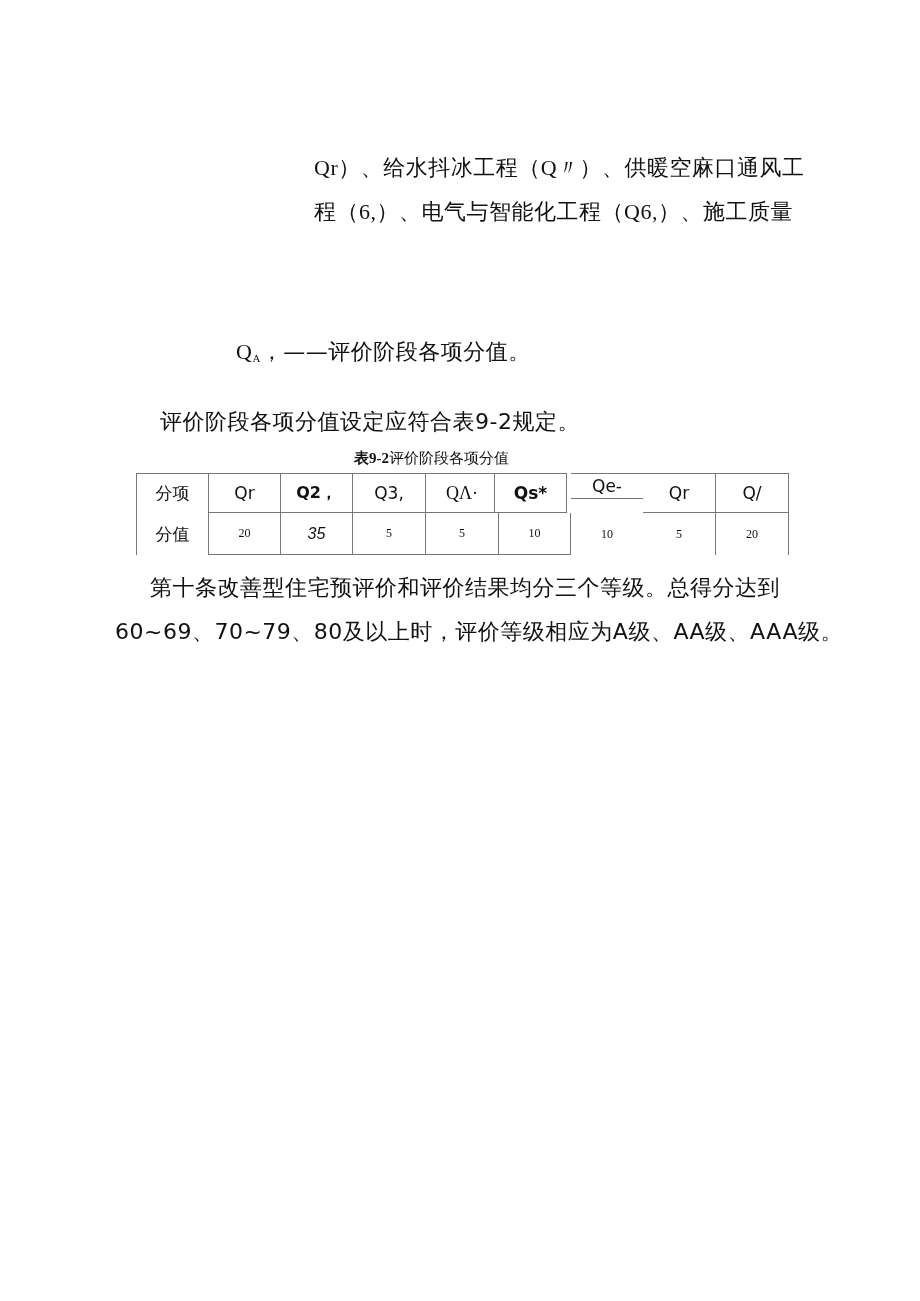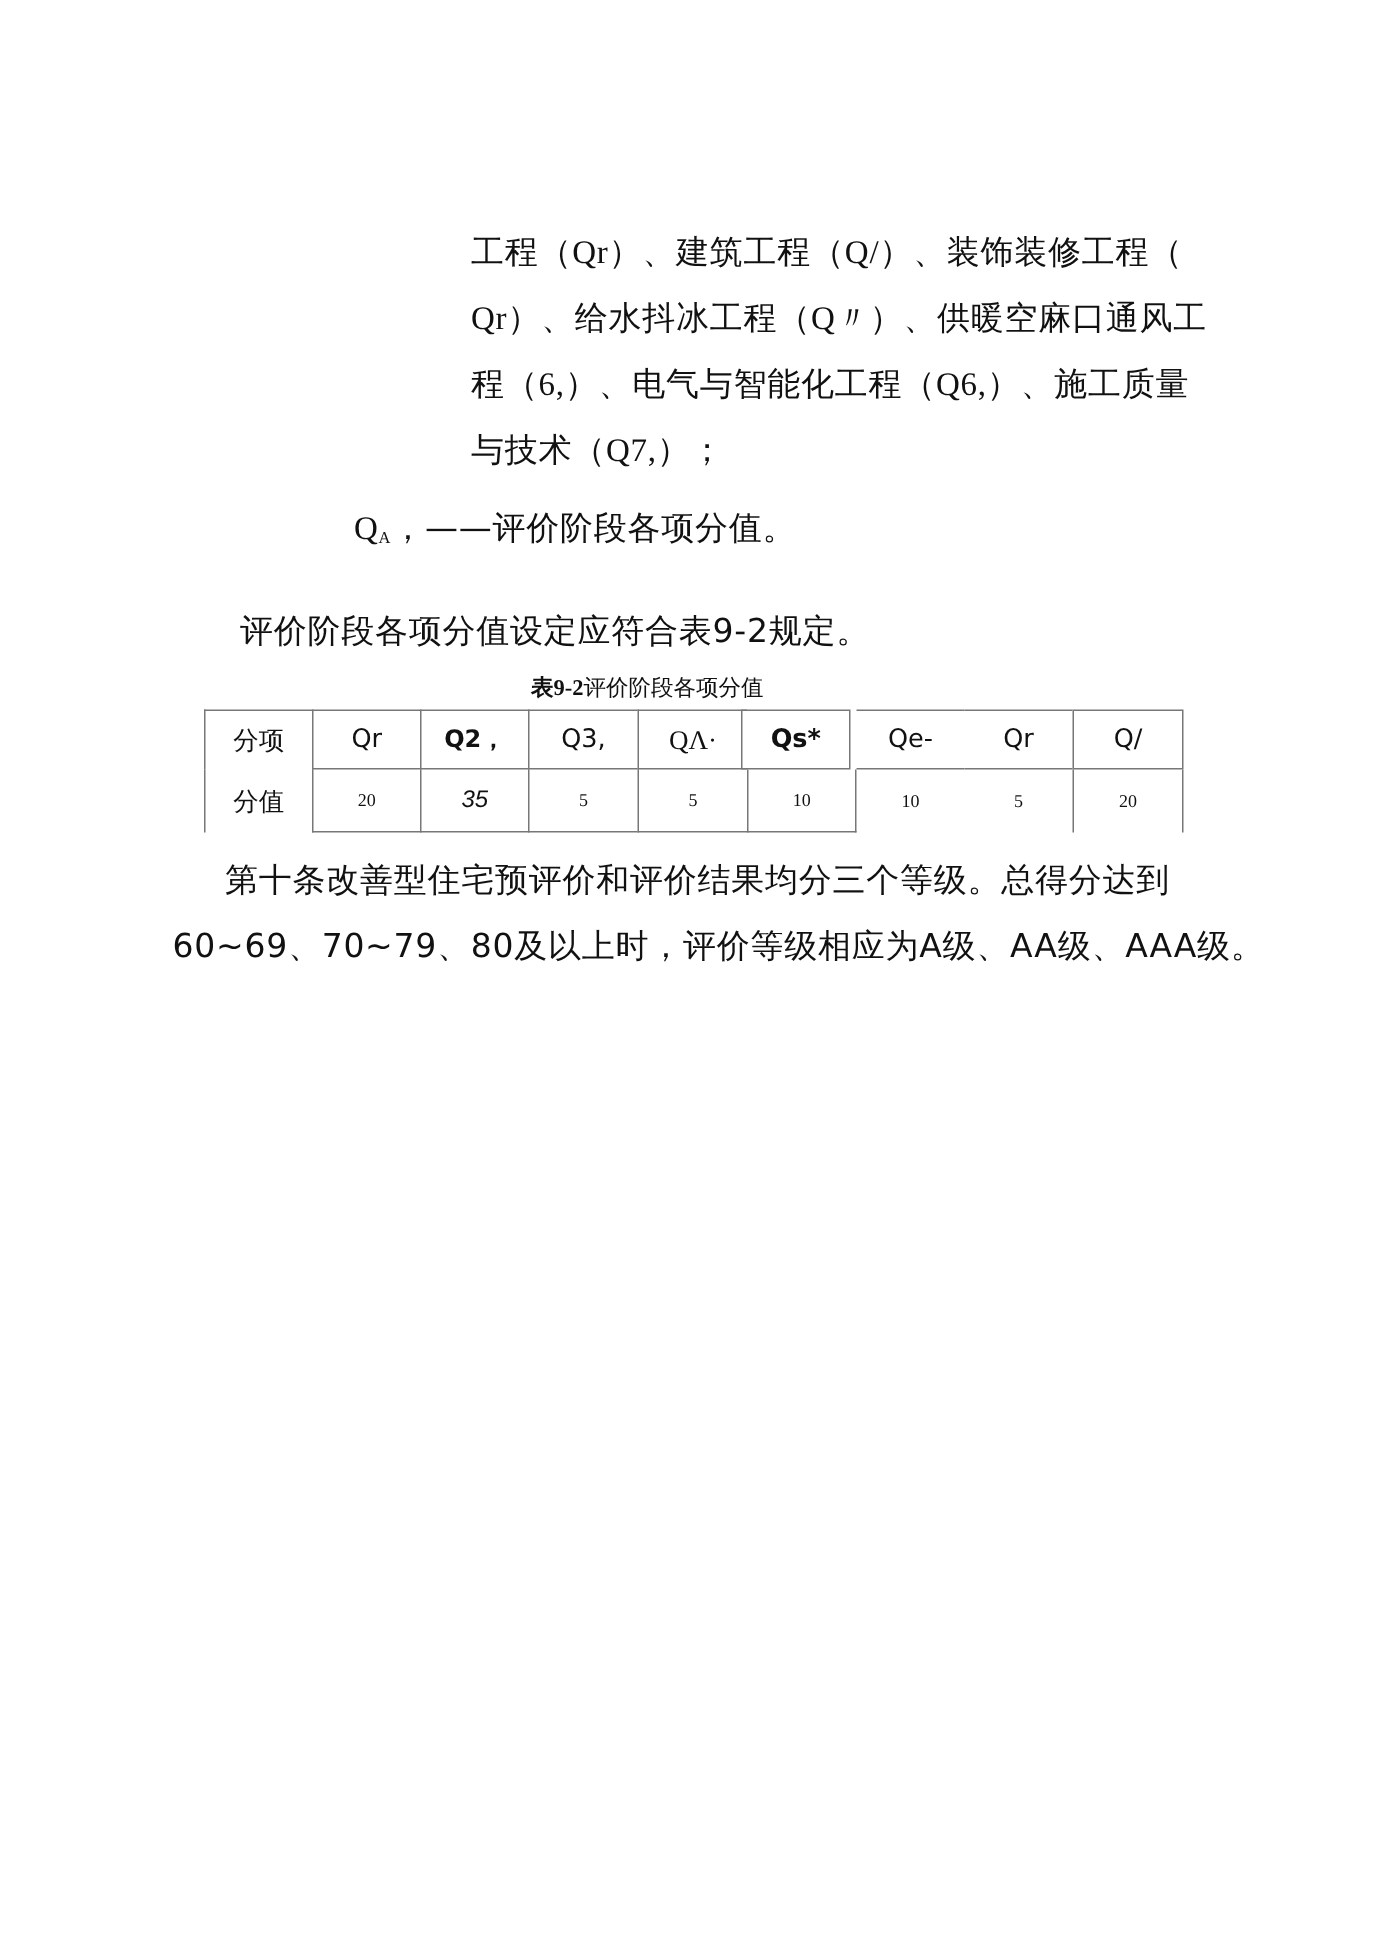--- a/index.html
+++ b/index.html
@@ -25,45 +25,43 @@
   .bl { border-left: 1px solid #777; }
   .br { border-right: 1px solid #777; }
   .bb { border-bottom: 1px solid #777; }
   .num { font-family: "Liberation Serif", serif; font-weight: normal; font-size: 12px; }
   .ital { font-family: "Liberation Sans", sans-serif; font-style: italic; font-weight: normal; font-size: 16px; }
 </style>
 </head>
 <body>
 
 <div class="para serif" id="p1">
-  <div>工程（Qr）、建筑工程（Q/）、装饰装修工程（</div>
   <div>Qr）、给水抖冰工程（Q〃）、供暖空麻口通风工</div>
   <div>程（6,）、电气与智能化工程（Q6,）、施工质量</div>
-  <div>与技术（Q7,）；</div>
 </div>
 
 <div class="para" id="p2">
   <span class="serif">Q</span><span class="sub serif">A</span><span>，——评价阶段各项分值。</span>
 </div>
 
 <div class="para" id="p3">评价阶段各项分值设定应符合表9-2规定。</div>
 
 <div id="caption">
   <span class="b">表9-2</span><span>评价阶段各项分值</span>
 </div>
 
 <div id="tbl">
 
   <div class="cell bt bl" style="left:0;top:0;width:72px;height:40px;">分项</div>
   <div class="cell bt bl bb" style="left:72px;top:0;width:72px;height:40px;">Qr</div>
   <div class="cell bt bl bb" style="left:144px;top:0;width:72px;height:40px;font-size:16px;font-weight:bold;">Q2，</div>
   <div class="cell bt bl bb" style="left:216px;top:0;width:73px;height:40px;">Q3,</div>
   <div class="cell bt bl bb serif" style="left:289px;top:0;width:73px;height:40px;font-size:18px;">QΛ·</div>
   <div class="cell bt bl bb br" style="left:358px;top:0;width:73px;height:40px;font-weight:bold;">Qs*</div>
-  <div class="cell bt bb" style="left:435px;top:0;width:72px;height:40px;">Qe-</div>
+  <div class="cell bt bb" style="left:435px;top:0;width:72px;height:26px;">Qe-</div>
   <div class="cell bt bb" style="left:507px;top:0;width:72px;height:40px;">Qr</div>
   <div class="cell bt bl bb br" style="left:579px;top:0;width:74px;height:40px;">Q/</div>
 
   <div class="cell bl" style="left:0;top:40px;width:72px;height:42px;">分值</div>
   <div class="cell bl bb num" style="left:72px;top:40px;width:72px;height:42px;">20</div>
   <div class="cell bl bb ital" style="left:144px;top:40px;width:72px;height:42px;">35</div>
   <div class="cell bl bb num" style="left:216px;top:40px;width:73px;height:42px;">5</div>
   <div class="cell bl bb num" style="left:289px;top:40px;width:73px;height:42px;">5</div>
   <div class="cell bl bb br num" style="left:362px;top:40px;width:73px;height:42px;">10</div>
   <div class="cell num" style="left:435px;top:40px;width:72px;height:42px;">10</div>

